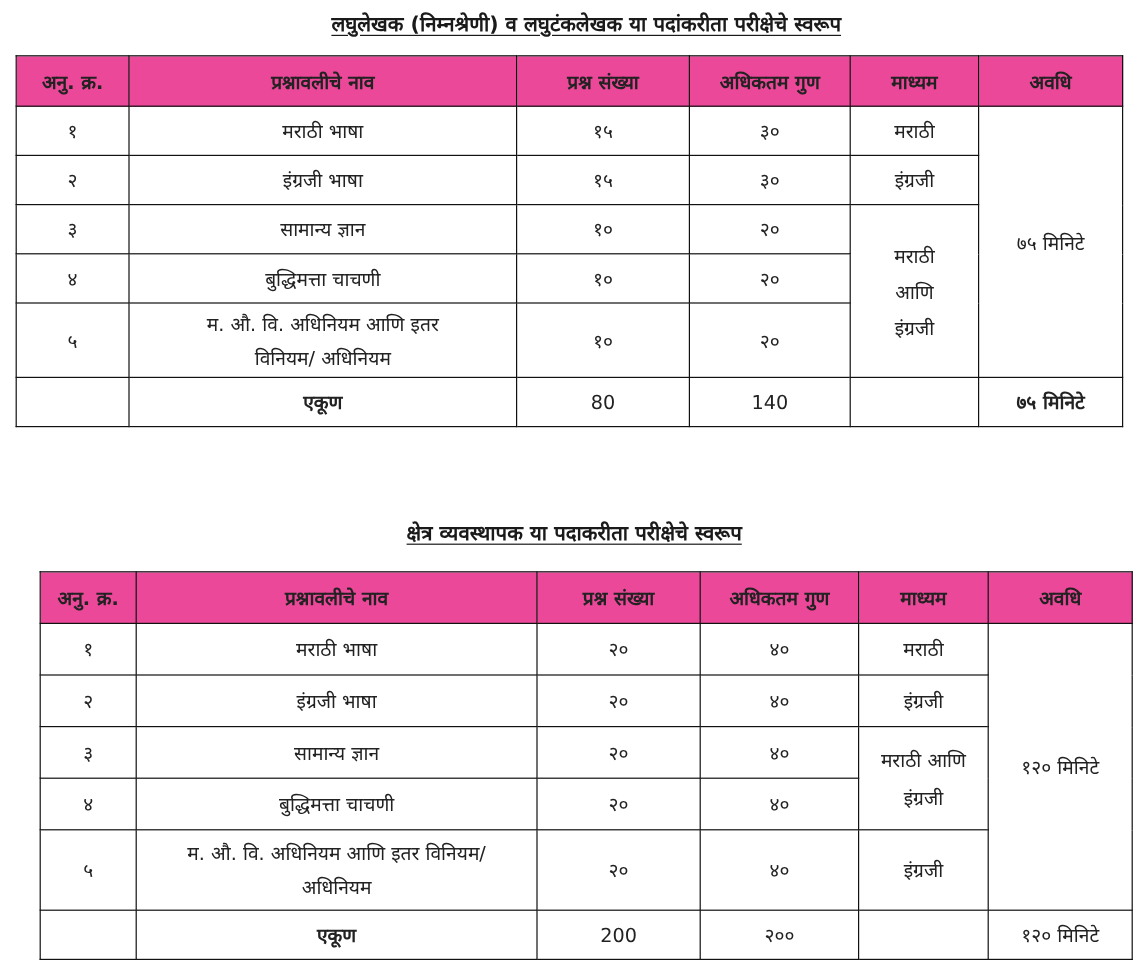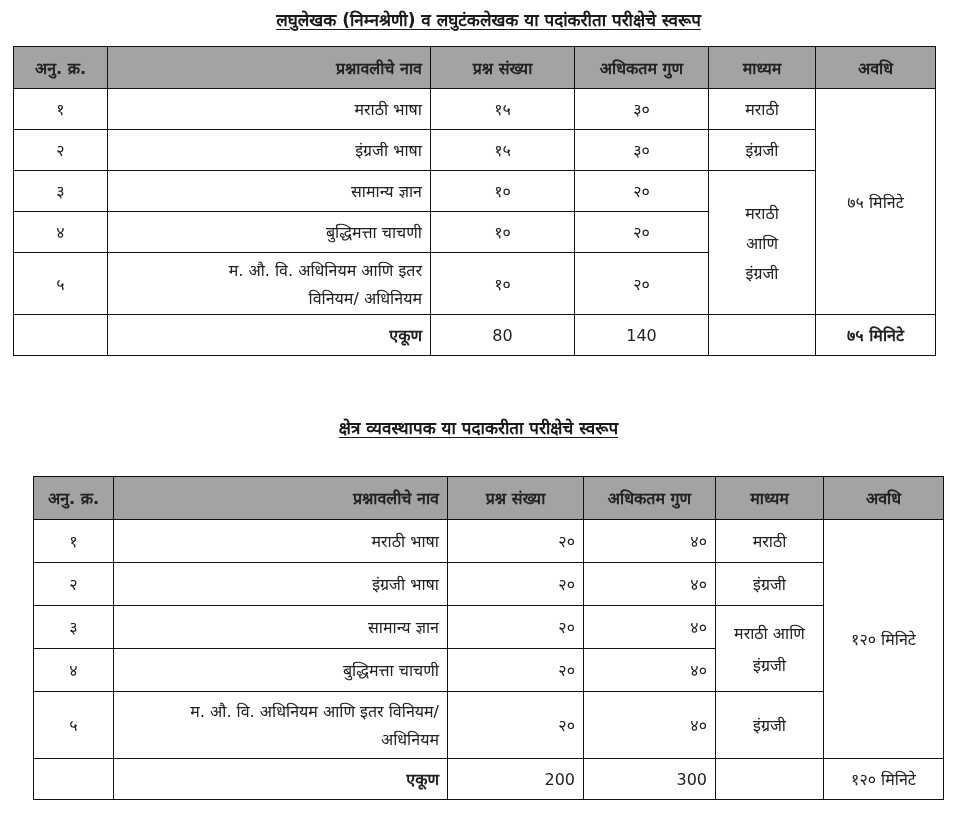--- a/index.html
+++ b/index.html
@@ -7,31 +7,31 @@
       width: 957px; height: 814px; position: relative; overflow: hidden;
       font-family: "DejaVu Sans", "Liberation Sans", sans-serif;
       color: #1a1a1a;
     }
     .title {
       position: absolute; left: 0; width: 957px; text-align: center;
       font-weight: bold; font-size: 17px; text-decoration: underline;
       text-underline-offset: 3px; color: #1a1a1a;
     }
     #t1-title { top: 8px; left: 10px; }
-    #t2-title { top: 416px; left: 0px; }
+    #t2-title { top: 432px; left: 0px; }
 
     table { position: absolute; border-collapse: collapse; table-layout: fixed; }
     td, th {
       border: 1.5px solid #111;
       font-size: 16px; padding: 0 8px; vertical-align: middle;
       font-weight: normal; color: #222;
     }
-    th { background: #a3a3a3; font-weight: bold; height: 41px; }
+    th { background: #ec4899; font-weight: bold; height: 41px; }
     .c { text-align: center; }
-    .l { text-align: right; }
+    .l { text-align: center; }
     .bold { font-weight: bold; margin-top: 32px; }
 
     #table1 { left: 13px; top: 46px; width: 922px; }
     #table1 td { height: 40px; }
     #table1 tr.tall td { height: 61px; }
     #table1 tr.total td { height: 40px; }
 
     #table2 { left: 33px; top: 476px; width: 910px; }
     #table2 th { height: 42px; }
     #table2 td { height: 42px; }
@@ -172,18 +172,18 @@
       <span class="line-break" style="margin-top:6px">अधिनियम</span>
     </td>
     <td class="l">२०</td>
     <td class="l">४०</td>
     <td class="c">इंग्रजी</td>
   </tr>
   <tr class="total">
     <td class="c"></td>
     <td class="l bold">एकूण</td>
     <td class="l">200</td>
-    <td class="l">300</td>
+    <td class="l">२००</td>
     <td class="c"></td>
     <td class="c">१२० मिनिटे</td>
   </tr>
 </tbody>
   </table>
 
 </body></html>

